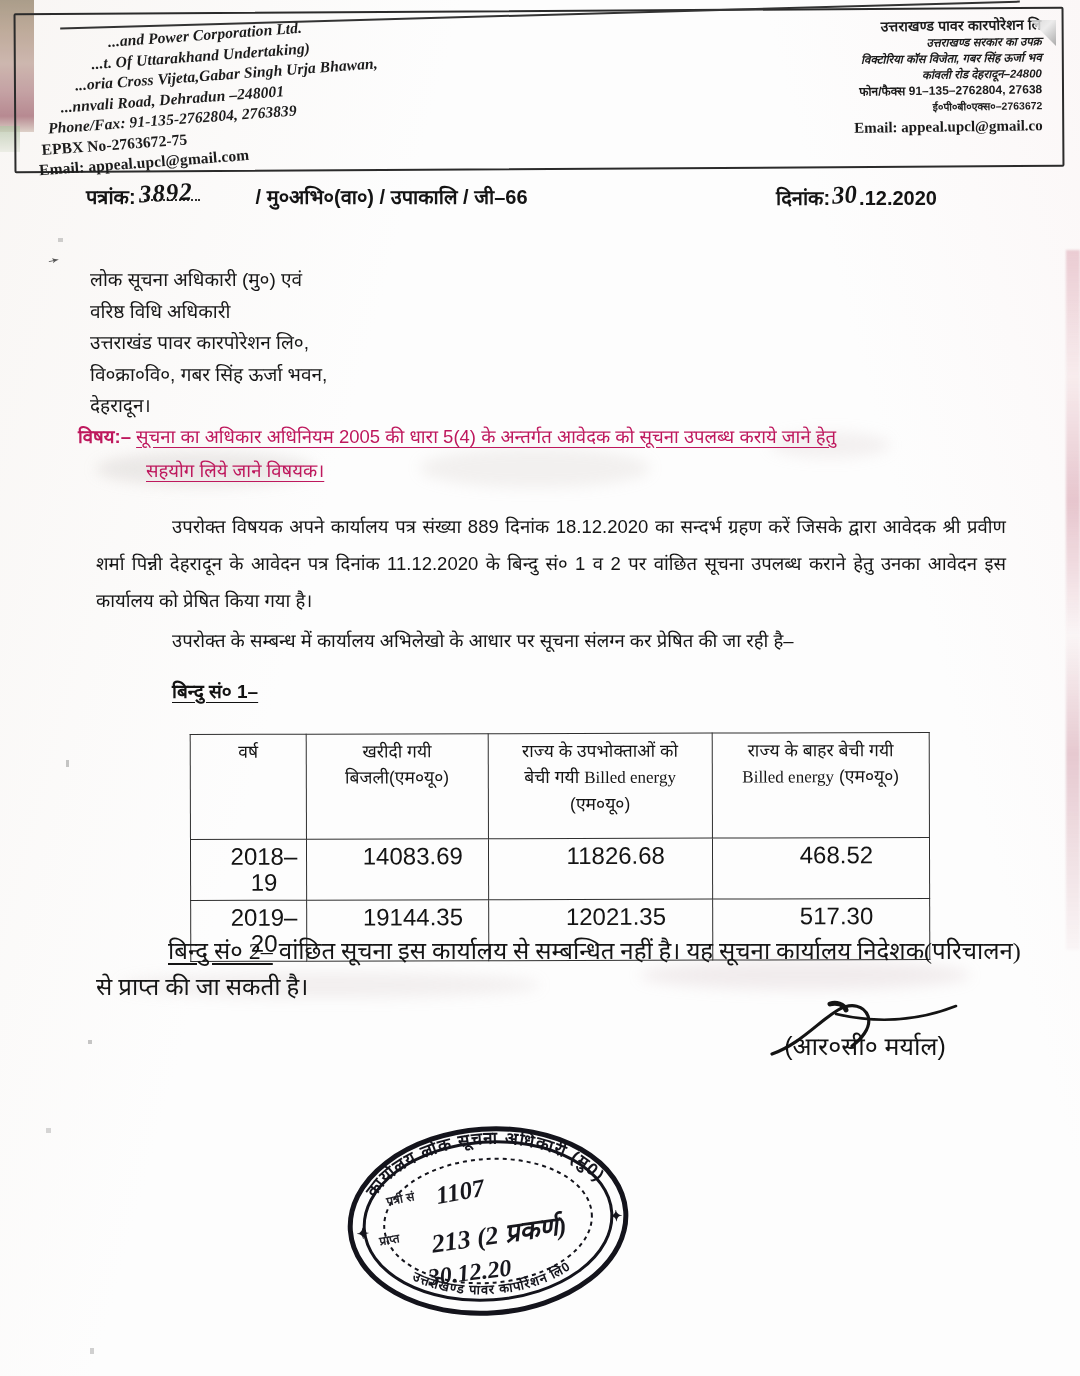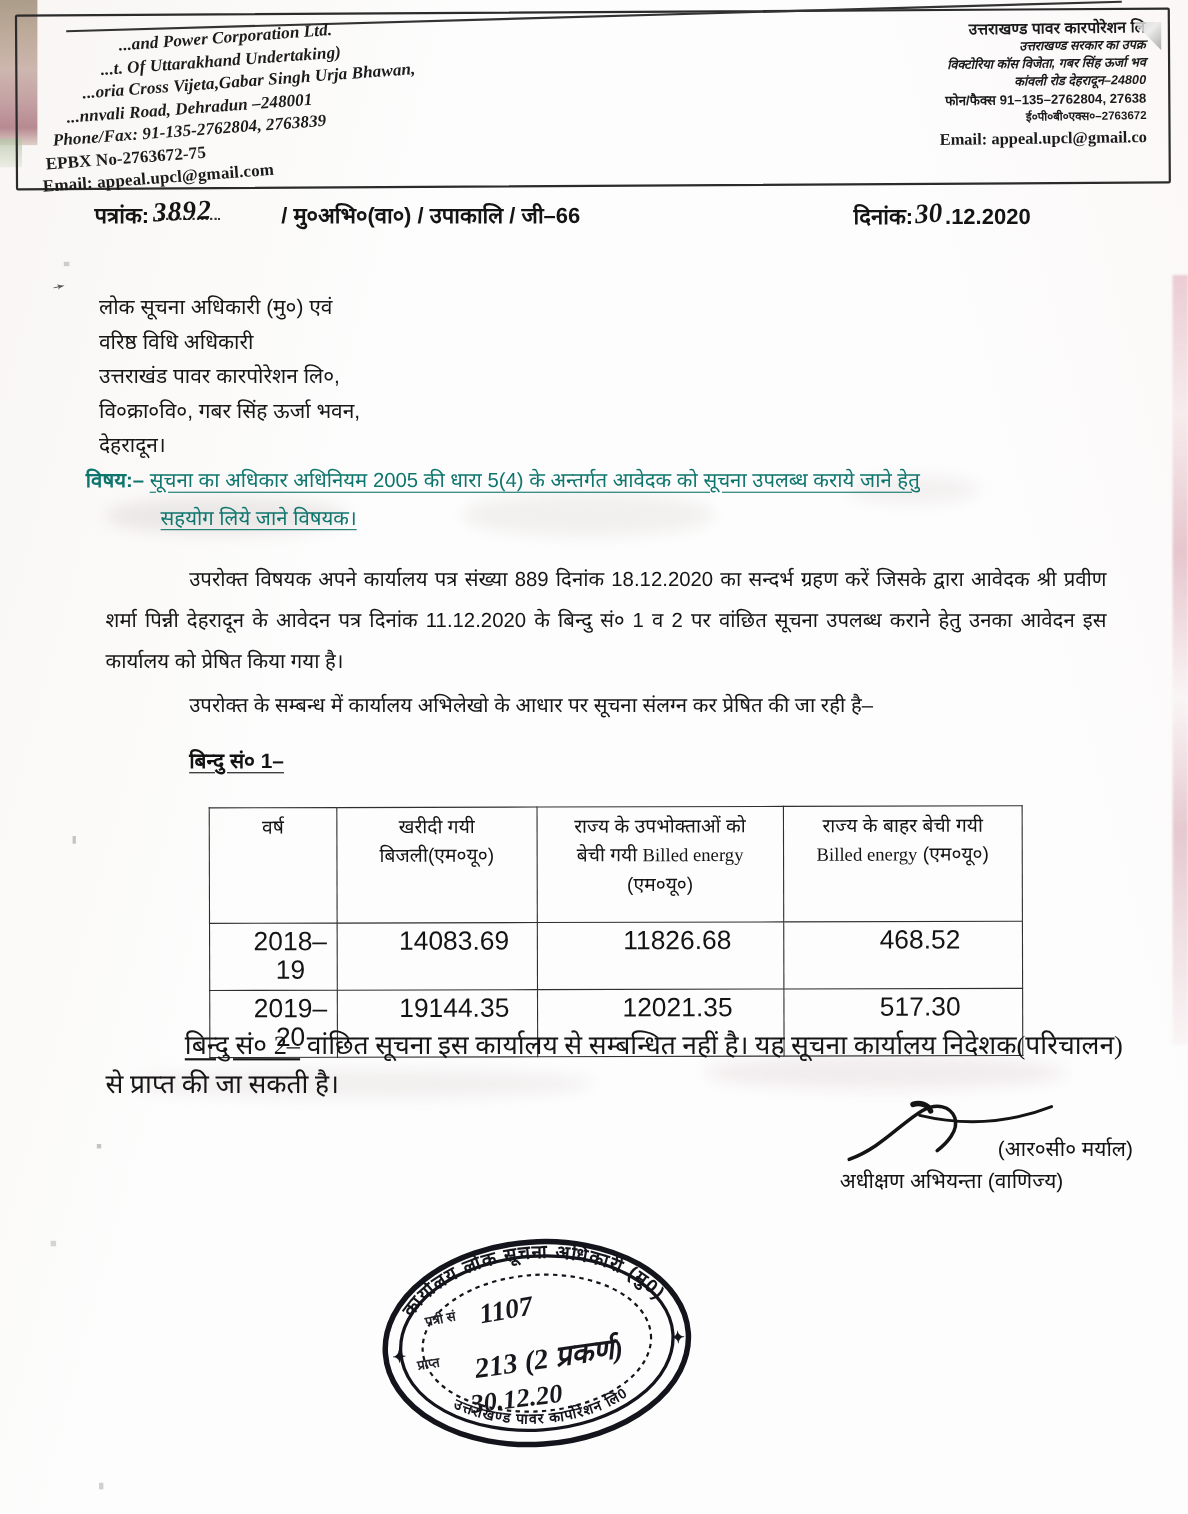--- a/index.html
+++ b/index.html
@@ -163,21 +163,21 @@
   }
   .arrowmark{
     position:absolute;left:48px;top:252px;color:#555;font-size:14px;
     transform:rotate(-12deg);
   }
 
   
   .subject-wrap{
     position:absolute;left:78px;top:420px;width:960px;
     font-family:"Liberation Sans", sans-serif;
-    font-size:18.5px;line-height:34px;color:#0f766e;
+    font-size:18.5px;line-height:34px;color:#be185d;
   }
   .subject-label{font-weight:600;}
   .subject-body{text-decoration:underline;text-underline-offset:4px;}
   .subject-l1{display:block;}
   .subject-l2{display:block;margin-left:68px;}
 
   
   .para{
     position:absolute;
     font-family:"Liberation Sans", sans-serif;
@@ -229,21 +229,21 @@
     text-indent:72px;
   }
   .point2 u{text-underline-offset:4px;}
 
   
   .sign-block{
     position:absolute;left:700px;top:1032px;width:330px;
     font-family:"Liberation Sans", sans-serif;
     text-align:center;color:#131313;
   }
-  .sign-name{font-size:19px;line-height:28px;text-align:right;}
+  .sign-name{font-size:25px;line-height:28px;}
   .sign-desig{font-size:19px;line-height:30px;}
   .sign-scribble{
     position:absolute;left:760px;top:1000px;width:230px;height:60px;
     pointer-events:none;
   }
 
   
   .stamp{
     position:absolute;left:338px;top:1118px;width:300px;height:205px;
     transform:rotate(-4deg);
@@ -379,21 +379,20 @@
 
 <div class="point2"><u>बिन्दु सं० 2–</u><span> वांछित सूचना इस कार्यालय से सम्बन्धित नहीं है। यह सूचना कार्यालय निदेशक(परिचालन) से प्राप्त की जा सकती है।</span></div>
 
 <svg class="sign-scribble" viewBox="0 0 230 60">
   <path d="M12 54 C40 44 58 22 78 10 C92 2 104 6 108 16 C112 28 100 40 92 46" fill="none" stroke="#141414" stroke-width="3.2" stroke-linecap="round"></path>
   <path d="M76 14 C110 22 150 24 196 6" fill="none" stroke="#141414" stroke-width="2.6" stroke-linecap="round"></path>
   <path d="M70 4 C76 2 84 4 86 10" fill="none" stroke="#141414" stroke-width="5" stroke-linecap="round"></path>
 </svg>
 <div class="sign-block">
   <div class="sign-name">(आर०सी० मर्याल)</div>
-  <div class="sign-desig">अधीक्षण अभियन्ता (वाणिज्य)</div>
 </div>
 
 <div class="stamp">
   <svg viewBox="0 0 300 205">
     <defs>
       <path id="ringTop" d="M 28 104 A 122 78 0 0 1 272 104"></path>
       <path id="ringBot" d="M 34 104 A 116 72 0 0 0 266 104"></path>
     </defs>
     <ellipse cx="150" cy="103" rx="138" ry="92" fill="none" stroke="#14141c" stroke-width="5"></ellipse>
     <ellipse cx="150" cy="103" rx="124" ry="79" fill="none" stroke="#14141c" stroke-width="3"></ellipse>

